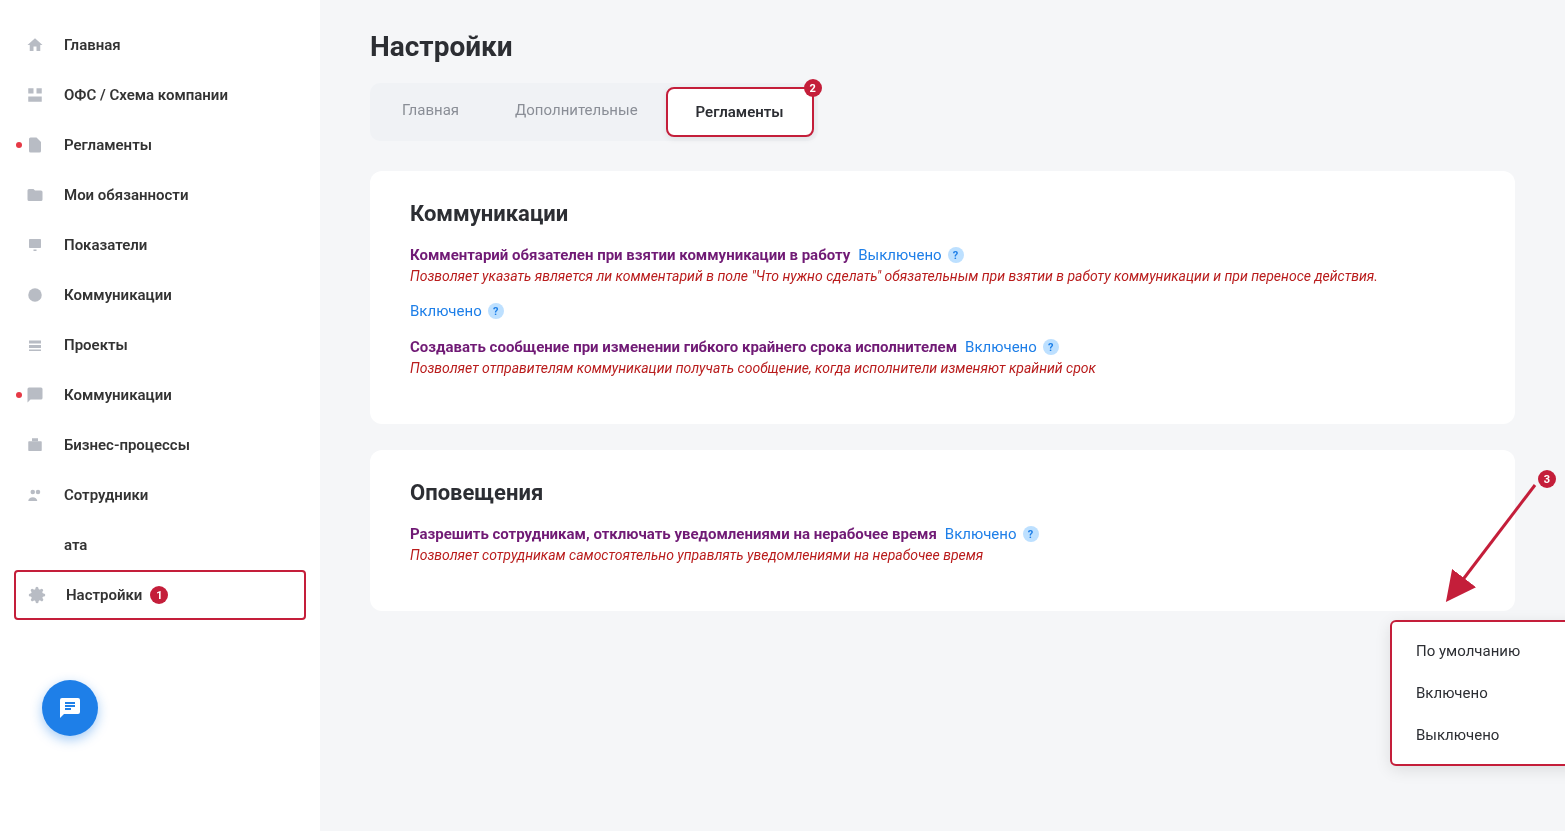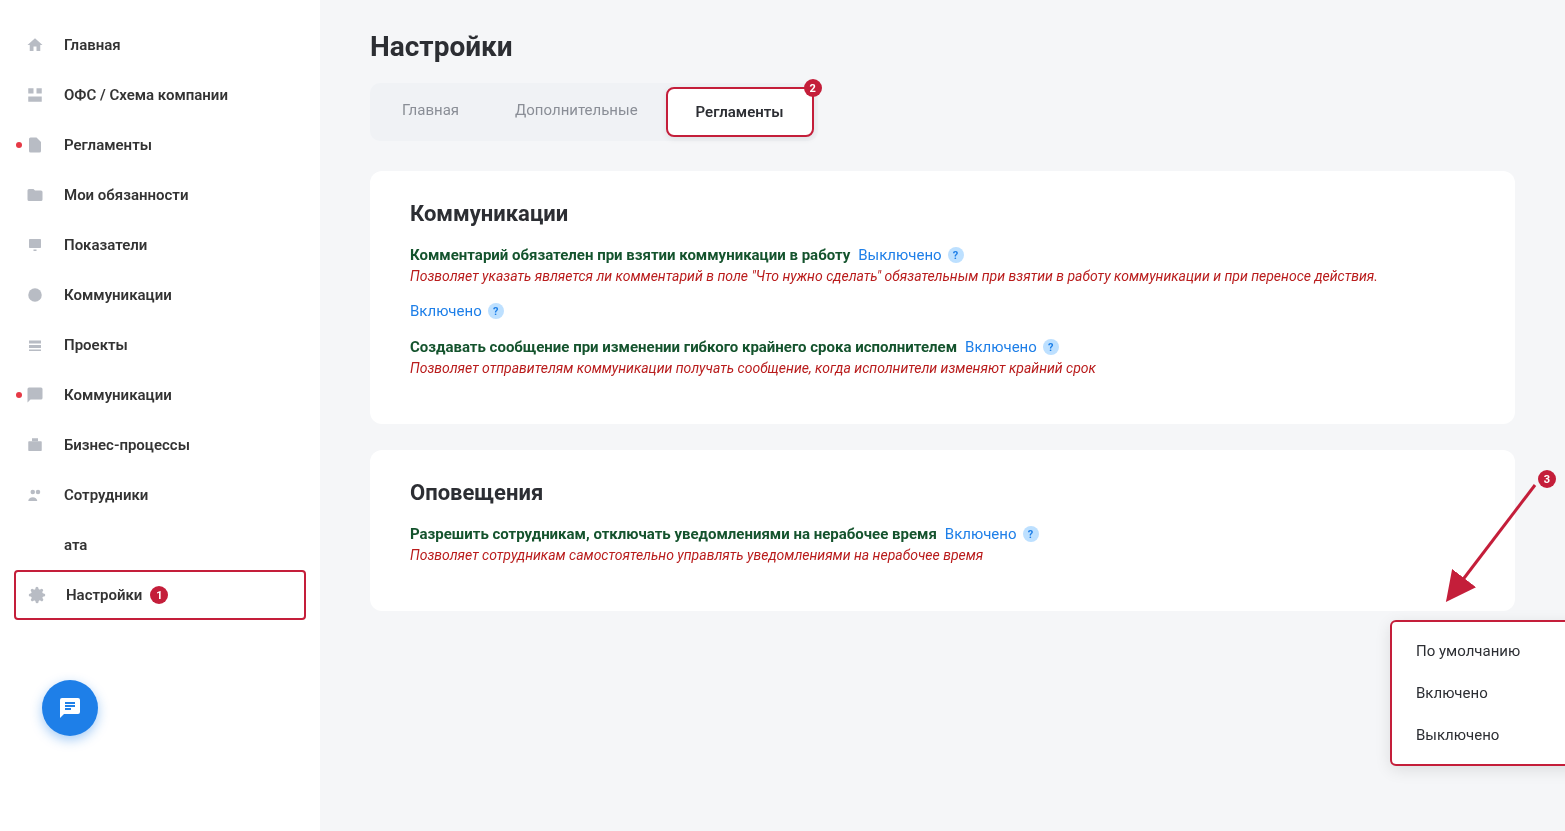--- a/index.html
+++ b/index.html
@@ -139,21 +139,21 @@
       margin-bottom: 18px;
     }
     .setting-label-row {
       display: flex;
       align-items: center;
       flex-wrap: wrap;
       margin-bottom: 4px;
     }
     .setting-label {
       font-weight: 700;
-      color: #14532d;
+      color: #701a75;
       font-size: 15px;
       margin-right: 8px;
     }
     .setting-value {
       color: #1e7fe8;
       font-size: 15px;
       cursor: pointer;
       margin-right: 6px;
     }
     .help-icon {

